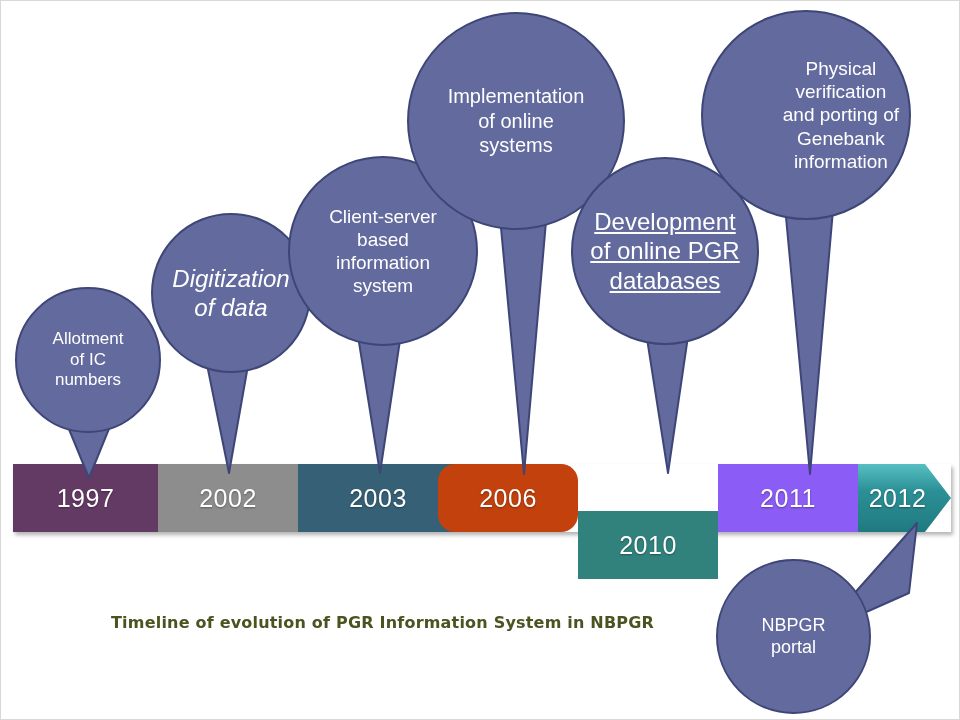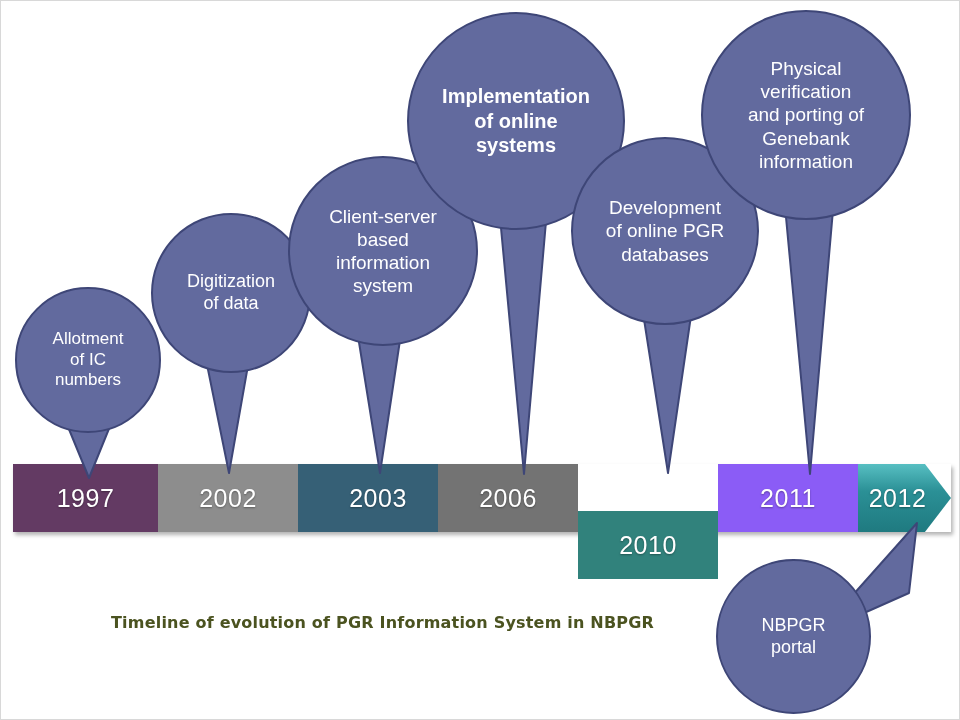--- a/index.html
+++ b/index.html
@@ -122,41 +122,41 @@
     <svg width="110" height="115" viewBox="0 0 110 115">
       <path d="M104 2 L96 72 L6 112 Z" fill="#626a9e" stroke="#3e4677" stroke-width="2" stroke-linejoin="round"></path>
     </svg>
   </div>
 
   <div class="bubble" style="left:14px;top:286px;width:146px;height:146px;font-size:17px;">
     <span class="btext">Allotment
 of IC
 numbers</span>
   </div>
-  <div class="bubble" style="left:150px;top:212px;width:160px;height:160px;font-size:18px;">
+  <div class="bubble" style="left:150px;top:212px;width:160px;height:160px;font-size:24px;font-style:italic;">
     <span class="btext">Digitization
 of data</span>
   </div>
   <div class="bubble" style="left:287px;top:155px;width:190px;height:190px;font-size:19px;">
     <span class="btext">Client-server
 based
 information
 system</span>
   </div>
-  <div class="bubble" style="left:406px;top:11px;width:218px;height:218px;font-size:20px;font-weight:bold;">
+  <div class="bubble" style="left:406px;top:11px;width:218px;height:218px;font-size:20px;">
     <span class="btext">Implementation
 of online
 systems</span>
   </div>
-  <div class="bubble" style="left:570px;top:136px;width:188px;height:188px;font-size:19px;">
+  <div class="bubble" style="left:570px;top:156px;width:188px;height:188px;font-size:24px;text-decoration:underline;">
     <span class="btext">Development
 of online PGR
 databases</span>
   </div>
-  <div class="bubble" style="left:700px;top:9px;width:210px;height:210px;font-size:19px;">
+  <div class="bubble" style="left:700px;top:9px;width:210px;height:210px;font-size:19px;justify-content:flex-end;">
     <span class="btext">Physical
 verification
 and porting of
 Genebank
 information</span>
   </div>
   <div class="bubble" style="left:715px;top:558px;width:155px;height:155px;font-size:18px;">
     <span class="btext">NBPGR
 portal</span>
   </div>
@@ -164,21 +164,21 @@
   <div id="timeline-bar">
     <div class="seg" style="left:0px;width:145px;background:#633a63;">
       <span>1997</span>
     </div>
     <div class="seg" style="left:145px;width:140px;background:#8d8d8d;">
       <span>2002</span>
     </div>
     <div class="seg" style="left:285px;width:160px;background:#366076;">
       <span>2003</span>
     </div>
-    <div class="seg" style="left:425px;width:140px;background:#737373;">
+    <div class="seg" style="left:425px;width:140px;background:#c2410c;border-radius:17px;">
       <span>2006</span>
     </div>
     <div class="seg" style="left:565px;width:140px;background:#31827c;margin-top:47px;">
       <span>2010</span>
     </div>
     <div class="seg" style="left:705px;width:140px;background:#8b5cf6;">
       <span>2011</span>
     </div>
     <div class="seg arrow" style="left:845px;width:93px;height:68px;padding-right:14px;
                 background:linear-gradient(180deg,#57bfc2 0%,#2b9096 40%,#1f7a80 100%);

